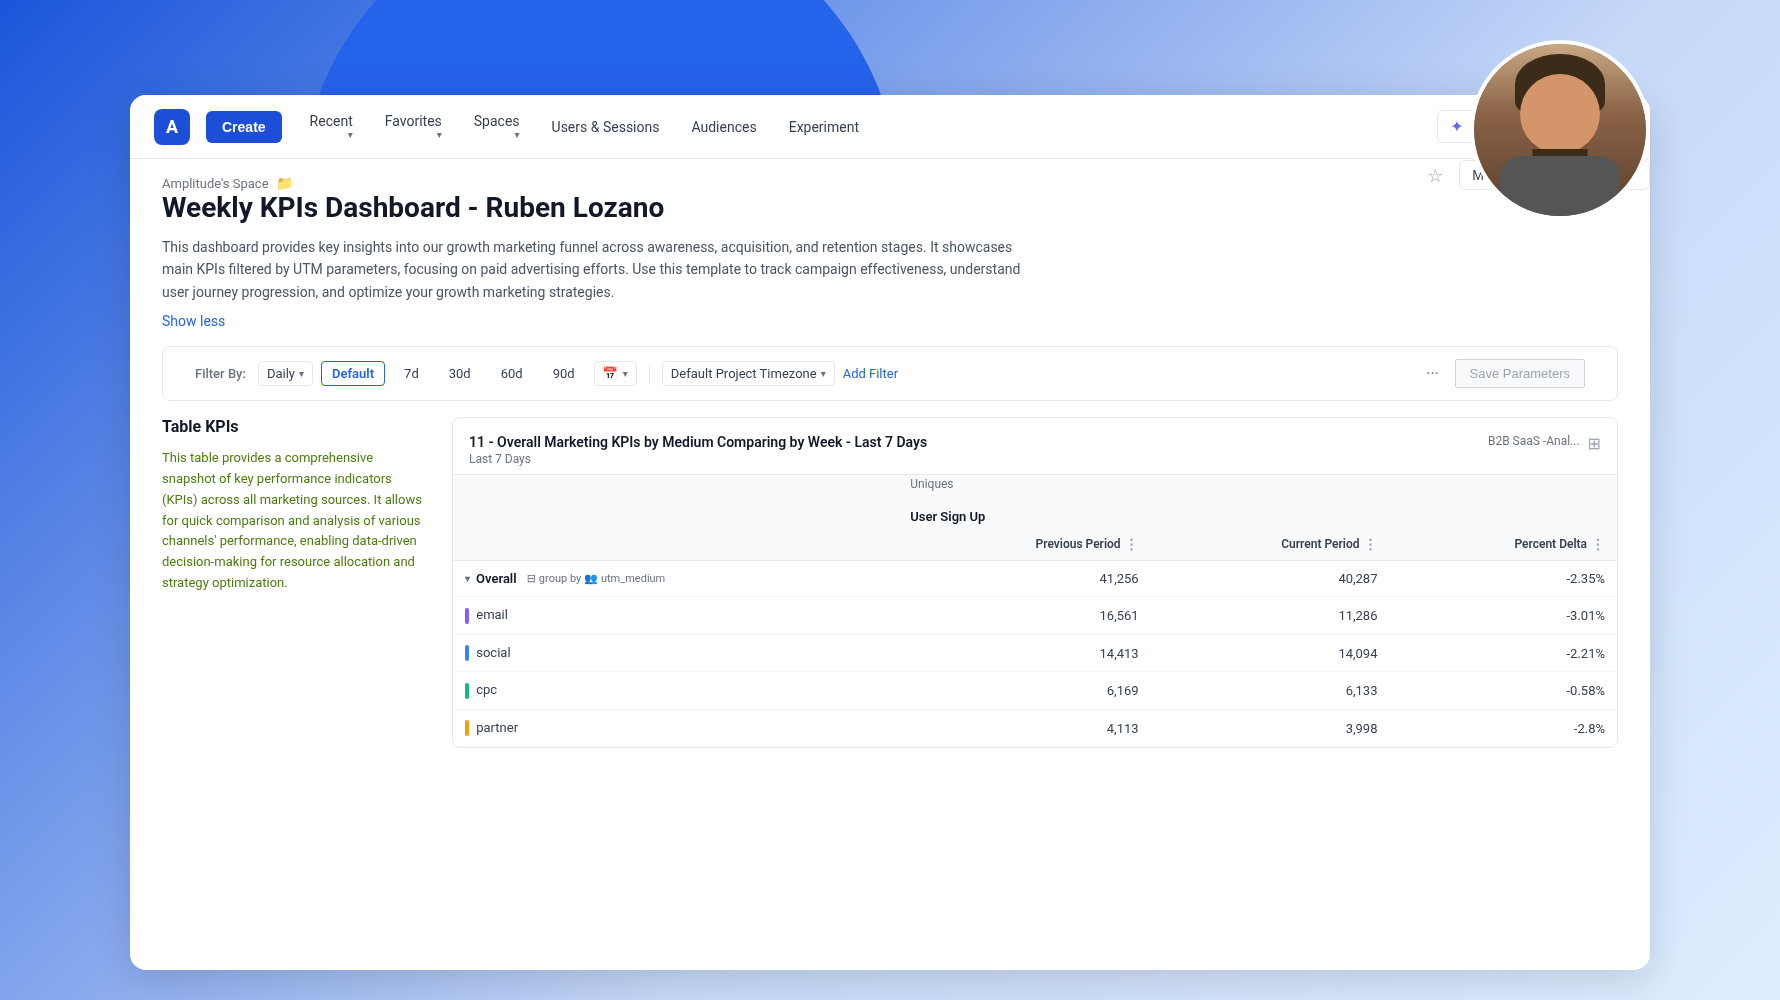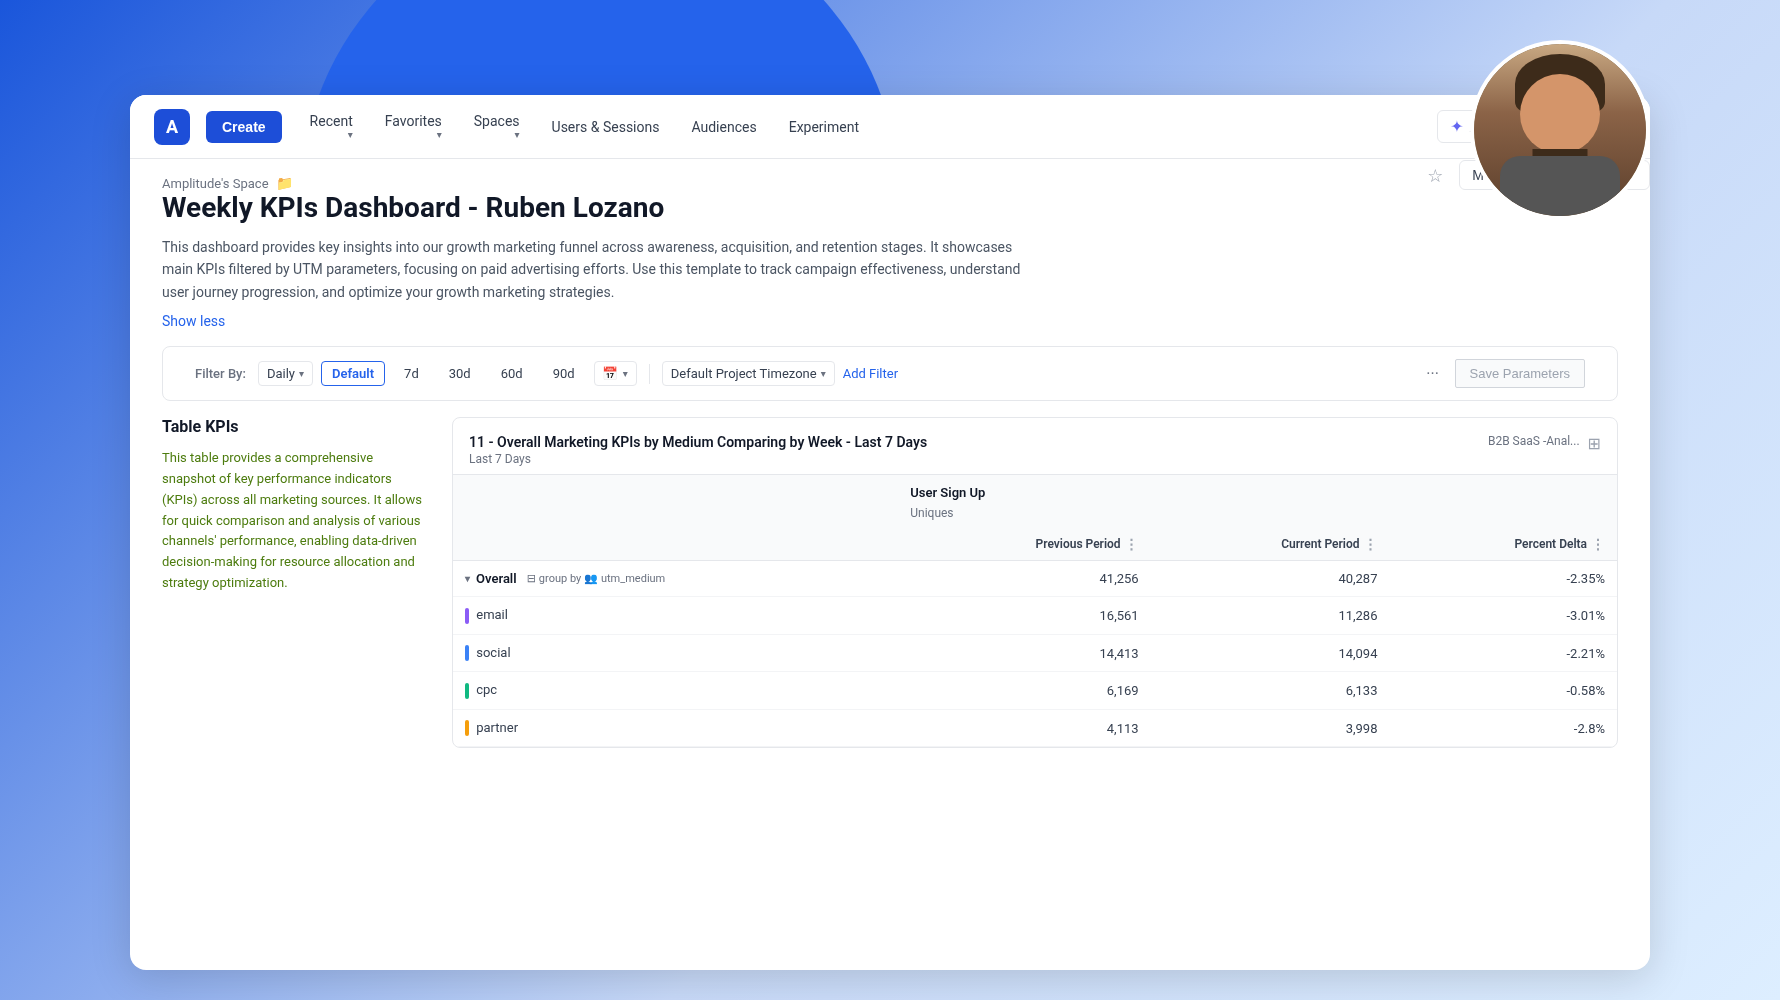--- a/index.html
+++ b/index.html
@@ -618,26 +618,26 @@
         </div>
         <div style="display:flex; align-items:flex-start; gap:8px;">
           <span class="data-panel-tag">B2B SaaS -Anal...</span>
           <span class="data-panel-icon">⊞</span>
         </div>
       </div>
 
       <table class="kpi-table">
         <thead>
           <tr class="table-section-header">
+            <td style="padding:2px 12px 8px; font-size:12px; color:#6b7280;"></td>
+            <td colspan="3" style="padding:2px 12px 8px; font-size:12px; color:#6b7280;">Uniques</td>
+          </tr>
+          <tr class="table-section-header">
             <td colspan="1" style="padding:10px 12px 4px; font-size:13px; font-weight:600; color:#111827;"></td>
             <td colspan="3" style="padding:10px 12px 4px; font-size:13px; font-weight:600; color:#111827;">User Sign Up</td>
-          </tr>
-          <tr class="table-section-header">
-            <td style="padding:2px 12px 8px; font-size:12px; color:#6b7280;"></td>
-            <td colspan="3" style="padding:2px 12px 8px; font-size:12px; color:#6b7280;">Uniques</td>
           </tr>
           <tr>
             <th class="col-header" style="text-align:left; min-width:180px;"></th>
             <th class="col-header">
               <div class="col-header-with-dots">
                 <span>Previous Period</span>
                 <span class="col-dots">⋮</span>
               </div>
             </th>
             <th class="col-header">

